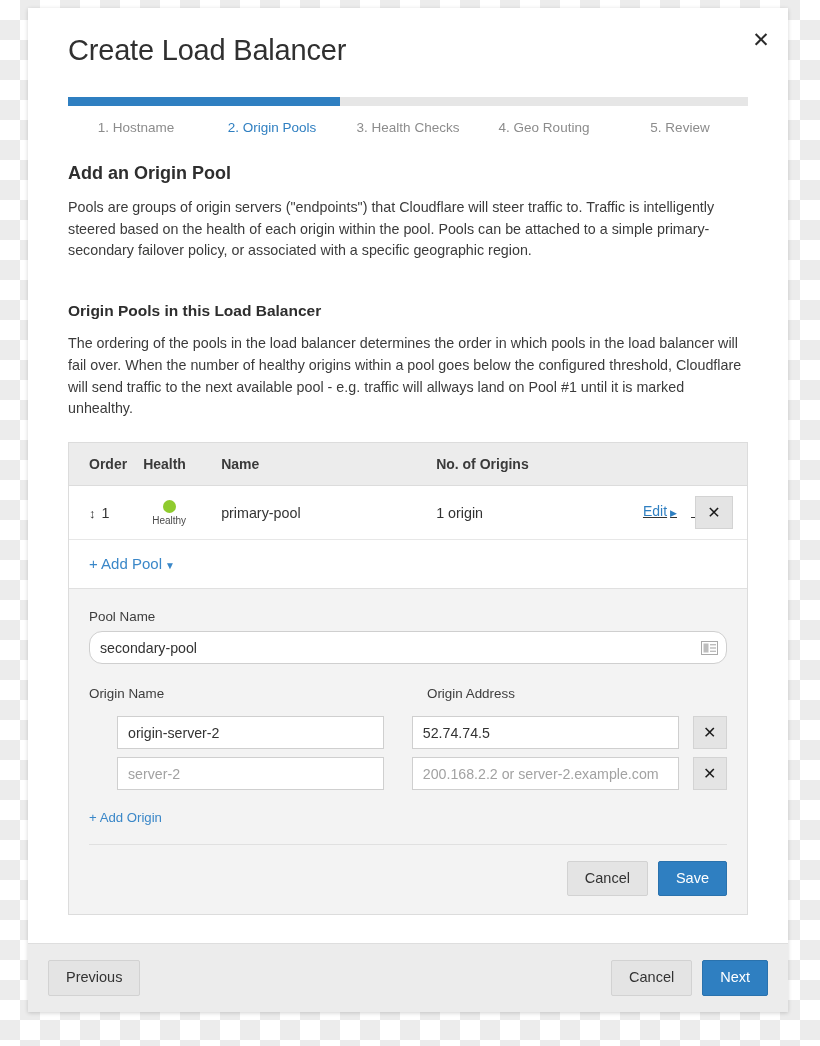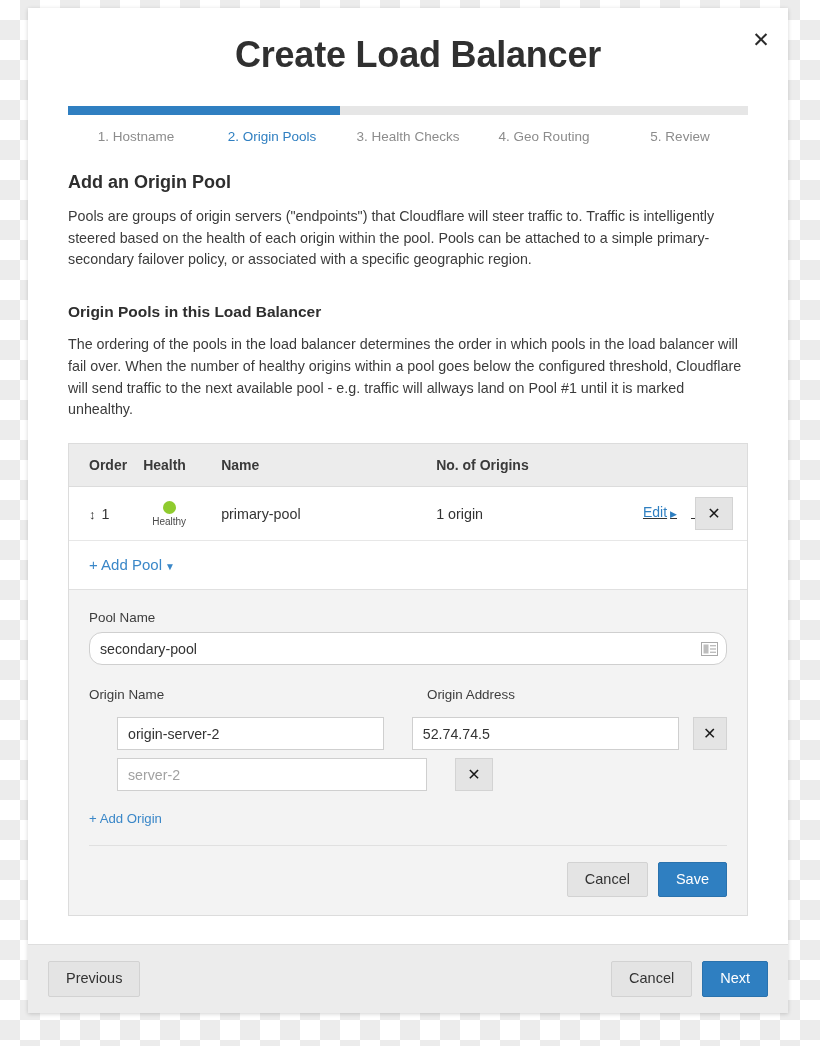--- a/index.html
+++ b/index.html
@@ -36,25 +36,24 @@
     position: absolute;
     top: 16px; right: 12px;
     width: 30px; height: 30px;
     display: flex; align-items: center; justify-content: center;
     font-size: 21px; color: #2b2b2b; line-height: 1;
     cursor: pointer; background: none; border: none; padding: 0;
     font-family: "Liberation Sans", sans-serif;
   }
   .modal-title {
     margin: 6px 0 0 20px;
-    font-size: 36px;
-    font-weight: 700;
+    font-size: 29px;
+    font-weight: 400;
     color: #303030;
     letter-spacing: -0.2px;
-    text-align: center;
   }
 
   
   .steps-wrap { margin: 30px 20px 0 20px; }
   .progress-track {
     height: 9px;
     background: #e6e6e6;
     width: 100%;
     position: relative;
     overflow: hidden;
@@ -79,21 +78,21 @@
 
   
   .section-h {
     margin: 26px 20px 0 20px;
     font-size: 18px;
     font-weight: bold;
     color: #2e2e2e;
   }
   .section-h.small {
     font-size: 15.5px;
-    margin-top: 32px;
+    margin-top: 40px;
   }
   .para {
     margin: 13px 20px 0 20px;
     font-size: 14.3px;
     line-height: 1.52;
     color: #3b3b3b;
     max-width: 722px;
   }
 
   
@@ -368,20 +367,21 @@
         </div>
 
         <div class="origin-row">
           <input class="input name-in" type="text" value="origin-server-2" style="">
           <input class="input addr-in" type="text" value="52.74.74.5" style="">
           <button class="x-btn">✕</button>
         </div>
 
         <div class="origin-row">
           <input class="input name-in" type="text" placeholder="server-2" style="">
+          <input class="input addr-in" type="text" placeholder="200.168.2.2 or server-2.example.com" style="">
           <button class="x-btn">✕</button>
         </div>
 
         <a class="add-origin-link">+ Add Origin</a>
 
         <hr class="form-divider">
 
         <div class="form-actions">
           <button class="btn btn-default">Cancel</button>
           <button class="btn btn-primary">Save</button>

